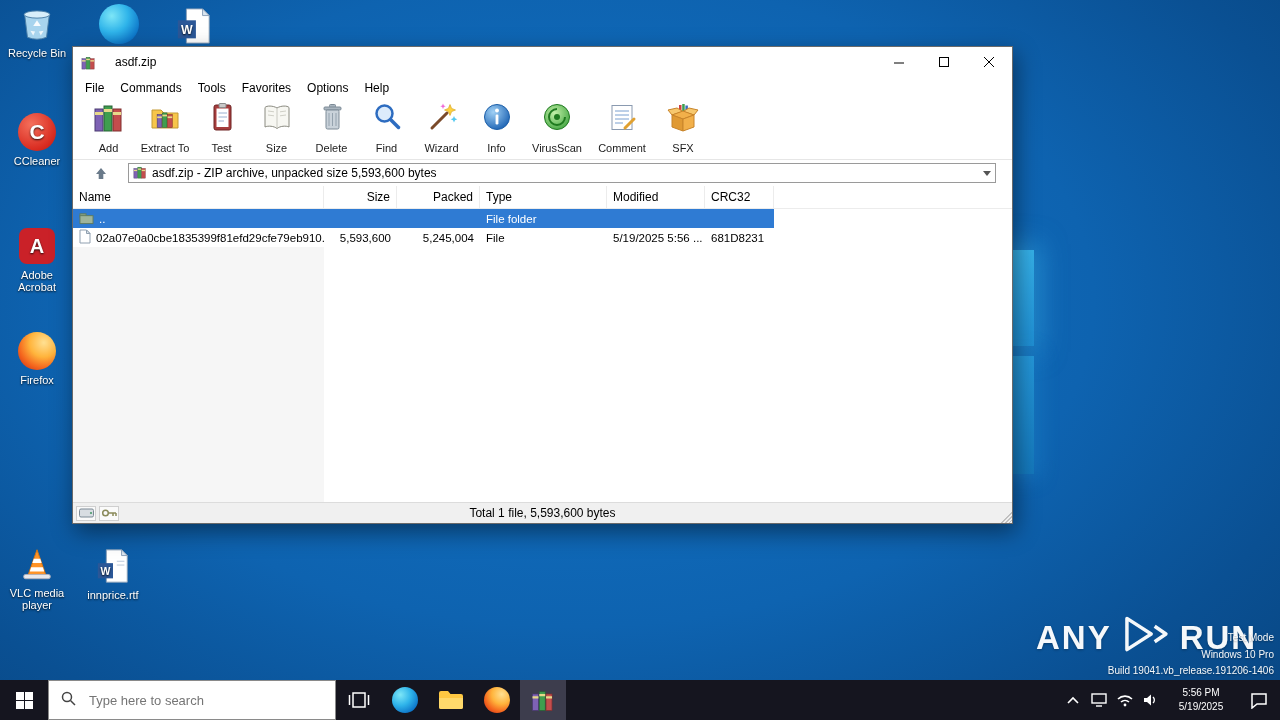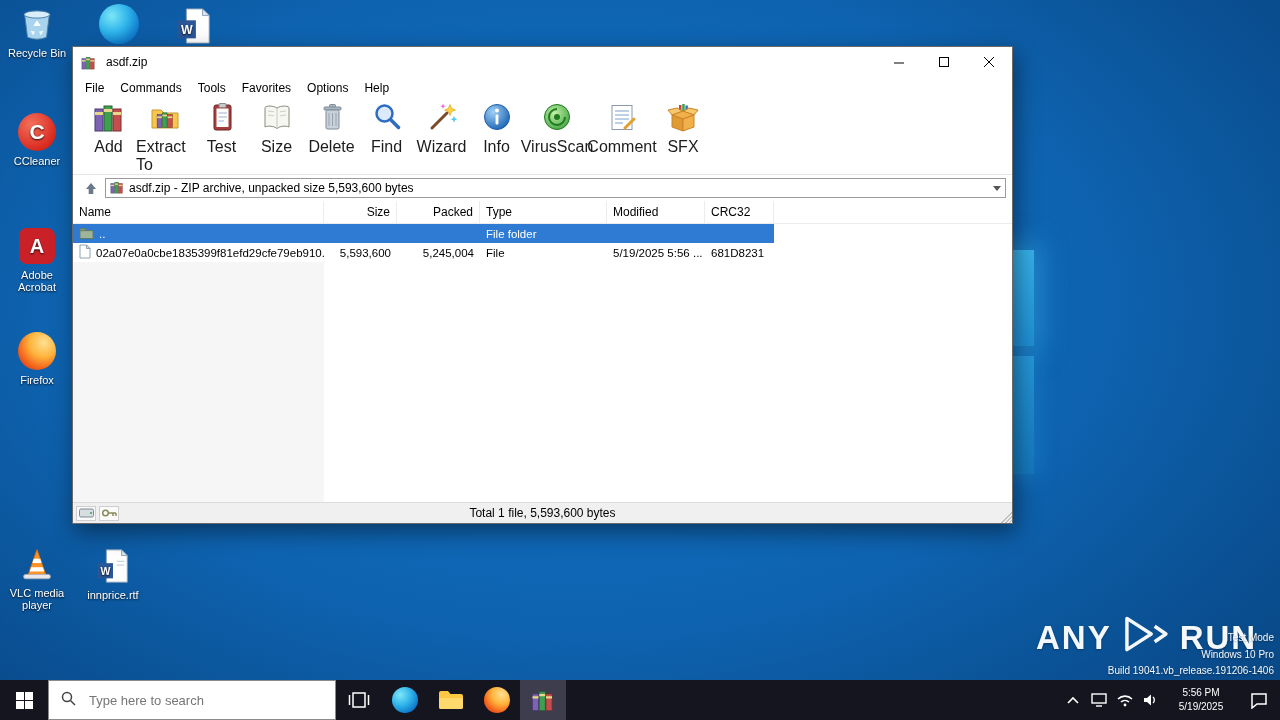--- a/index.html
+++ b/index.html
@@ -40,30 +40,30 @@
     color:#fff; font-weight:bold; font-size:21px; display:flex;align-items:center;justify-content:center; }
   .acro-g { width:36px;height:36px;border-radius:8px; background:#ca2128; color:#fff; font-weight:bold;
     font-size:20px; display:flex;align-items:center;justify-content:center; }
 
   
   .win { position:absolute; left:72px; top:46px; width:941px; height:478px; background:#fff;
     border:1px solid #6a6a6a; box-shadow:3px 8px 22px rgba(0,0,0,.45);
     display:flex; flex-direction:column; font-size:12px; color:#000; z-index:3; }
   .titlebar { flex:0 0 30px; display:flex; align-items:center; background:#fff; }
   .titlebar .tic { margin-left:8px; display:flex; }
-  .titlebar .ttl { margin-left:10px; }
+  .titlebar .ttl { margin-left:19px; }
   .wctrls { margin-left:auto; display:flex; align-self:stretch; }
   .wbtn { width:45px; display:flex; align-items:center; justify-content:center; }
   .menubar { flex:0 0 21px; display:flex; align-items:center; padding-left:4px; }
   .mi { padding:3px 8px; }
   .toolbar { flex:0 0 62px; display:flex; padding-left:8px; border-bottom:1px solid #e6e6e6; }
-  .tbtn { width:55px; padding-top:3px; display:flex; flex-direction:column; align-items:center; gap:1px;
-    font-size:16px; color:#1c1c1c; }
+  .tbtn { width:55px; padding-top:3px; display:flex; flex-direction:column; align-items:center; gap:7px;
+    font-size:11px; color:#1c1c1c; }
   .tbtn.w66{width:66px} .tbtn.w64{width:64px} .tbtn.w58{width:58px}
-  .addrbar { flex:0 0 26px; display:flex; align-items:center; gap:2px; padding:0 6px; }
+  .addrbar { flex:0 0 26px; display:flex; align-items:center; gap:15px; padding:0 16px; }
   .upbtn { width:24px; height:20px; display:flex; align-items:center; justify-content:center; }
   .combo { flex:1; height:20px; border:1px solid #9a9a9a; background:#fff; display:flex; align-items:center;
     gap:5px; padding:0 4px; }
   .combo .ctext { white-space:nowrap; overflow:hidden; }
   .combo .chev { margin-left:auto; width:0; height:0; border-left:4px solid transparent;
     border-right:4px solid transparent; border-top:5px solid #555; }
   .lheader { flex:0 0 22px; display:flex; border-bottom:1px solid #ececec; }
   .hcol { padding:4px 6px; border-right:1px solid #ececec; white-space:nowrap; overflow:hidden; }
   .c-name{width:251px} .c-size{width:73px;text-align:right} .c-packed{width:83px;text-align:right}
   .c-type{width:127px} .c-mod{width:98px} .c-crc{width:69px} .c-fill{flex:1;border-right:none}

